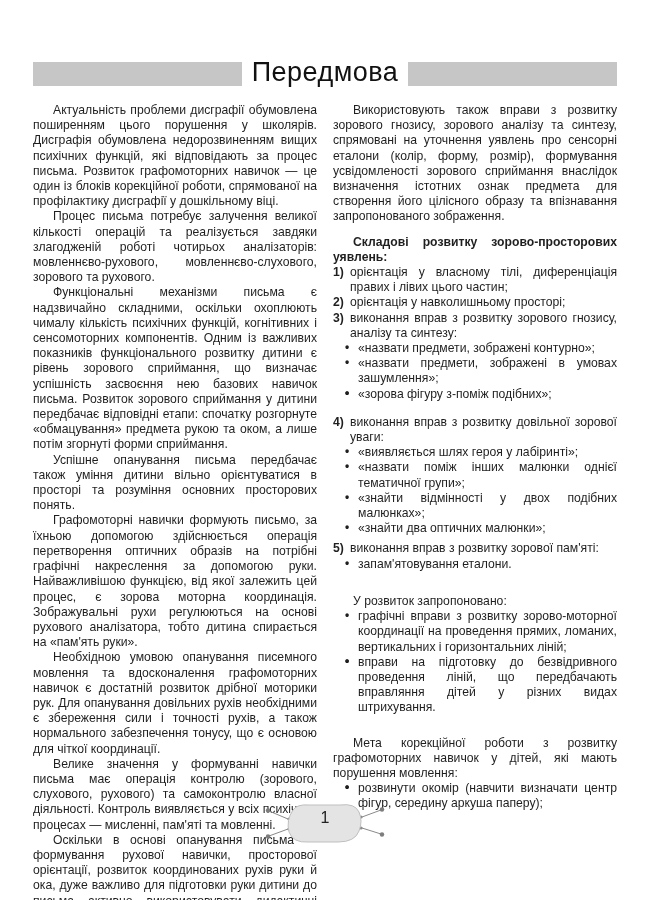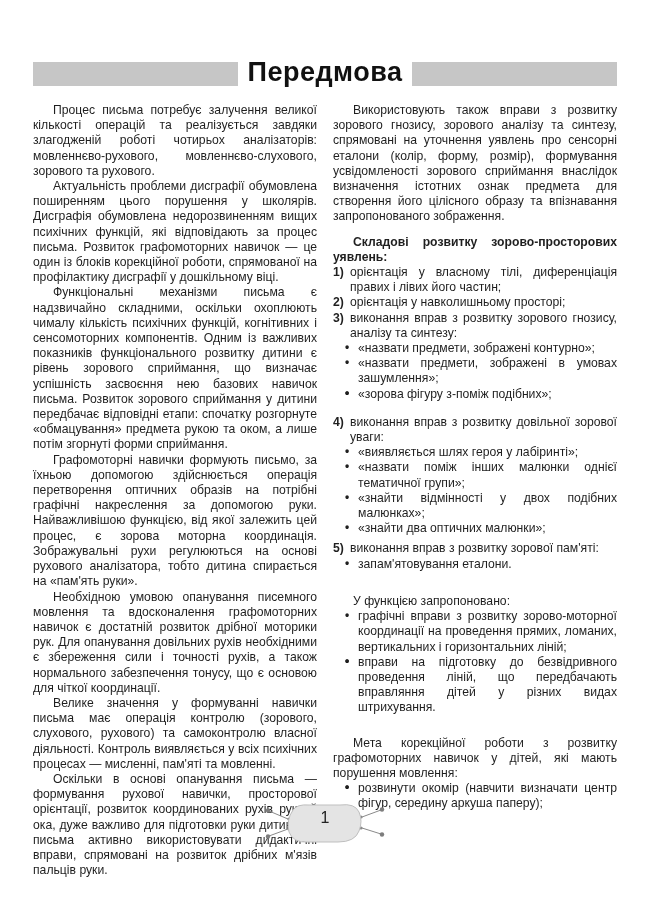--- a/index.html
+++ b/index.html
@@ -17,21 +17,21 @@
   .header {
     display:flex; align-items:center;
     margin:57px 33px 0 33px;
     height:34px;
   }
   .title-bar {
     flex:1; height:24px;
     background:#c6c6c6;
   }
   .page-title {
-    font-size:27px; font-weight:bold;
+    font-size:27px; font-weight:normal;
     color:#111111;
     padding:0 10px 4px 10px;
     white-space:nowrap;
     letter-spacing:0.5px;
   }
   
   .columns {
     display:flex;
     margin:12px 33px 0 33px;
     gap:16px;
@@ -94,36 +94,37 @@
 
   <div class="header">
     <div class="title-bar"></div>
     <div class="page-title">Передмова</div>
     <div class="title-bar"></div>
   </div>
 
   <div class="columns">
 
     <div class="col">
+      <p class="para">Актуальність проблеми дисграфії обумовлена поширенням цього порушення у школярів. Дисграфія обумовлена недорозвиненням вищих психічних функцій, які відповідають за процес письма. Розвиток графомоторних навичок — це один із блоків корекційної роботи, спрямованої на профілактику дисграфії у дошкільному віці.</p>
       <p class="para">Процес письма потребує залучення великої кількості операцій та реалізується завдяки злагодженій роботі чотирьох аналізаторів: мовленнєво-рухового, мовленнєво-слухового, зорового та рухового.</p>
-      <p class="para">Актуальність проблеми дисграфії обумовлена поширенням цього порушення у школярів. Дисграфія обумовлена недорозвиненням вищих психічних функцій, які відповідають за процес письма. Розвиток графомоторних навичок — це один із блоків корекційної роботи, спрямованої на профілактику дисграфії у дошкільному віці.</p>
       <p class="para">Функціональні механізми письма є надзвичайно складними, оскільки охоплюють чималу кількість психічних функцій, когнітивних і сенсомоторних компонентів. Одним із важливих показників функціонального розвитку дитини є рівень зорового сприймання, що визначає успішність засвоєння нею базових навичок письма. Розвиток зорового сприймання у дитини передбачає відповідні етапи: спочатку розгорнуте «обмацування» предмета рукою та оком, а лише потім згорнуті форми сприймання.</p>
+      <p class="para">Успішне опанування письма передбачає також уміння дитини вільно орієнтуватися в просторі та розуміння основних просторових понять.</p>
       <p class="para">Графомоторні навички формують письмо, за їхньою допомогою здійснюється операція перетворення оптичних образів на потрібні графічні накреслення за допомогою руки. Найважливішою функцією, від якої залежить цей процес, є зорова моторна координація. Зображувальні рухи регулюються на основі рухового аналізатора, тобто дитина спирається на «пам'ять руки».</p>
       <p class="para">Необхідною умовою опанування писемного мовлення та вдосконалення графомоторних навичок є достатній розвиток дрібної моторики рук. Для опанування довільних рухів необхідними є збереження сили і точності рухів, а також нормального забезпечення тонусу, що є основою для чіткої координації.</p>
       <p class="para">Велике значення у формуванні навички письма має операція контролю (зорового, слухового, рухового) та самоконтролю власної діяльності. Контроль виявляється у всіх психічних процесах — мисленні, пам'яті та мовленні.</p>
       <p class="para">Оскільки в основі опанування письма — формування рухової навички, просторової орієнтації, розвиток координованих рухів руки й ока, дуже важливо для підготовки руки дитини до письма активно використовувати дидактичні вправи, спрямовані на розвиток дрібних м'язів пальців руки.</p>
     </div>
 
     <div class="col">
       <p class="para">Використовують також вправи з розвитку зорового гнозису, зорового аналізу та синтезу, спрямовані на уточнення уявлень про сенсорні еталони (колір, форму, розмір), формування усвідомленості зорового сприймання внаслідок визначення істотних ознак предмета для створення його цілісного образу та впізнавання запропонованого зображення.</p>
 
       <p class="para stretch after-para">Складові розвитку зорово-просторових уявлень:</p>
 
       <div class="num-item">
-        <span class="num-label">1)</span><span>орієнтація у власному тілі, диференціація правих і лівих його частин;</span>
+        <span class="num-label">1)</span><span>орієнтація у власному тілі, диференціація правих і лівих цього частин;</span>
       </div>
 
       <div class="num-item">
         <span class="num-label">2)</span><span>орієнтація у навколишньому просторі;</span>
       </div>
 
       <div class="num-item">
         <span class="num-label">3)</span><span>виконання вправ з розвитку зорового гнозису, аналізу та синтезу:</span>
       </div>
       <div class="bullet-item">
@@ -155,21 +156,21 @@
         <span class="bullet-dot">•</span><span>«знайти два оптичних малюнки»;</span>
       </div>
 
       <div class="num-item gap-xs">
         <span class="num-label">5)</span><span>виконання вправ з розвитку зорової пам'яті:</span>
       </div>
       <div class="bullet-item">
         <span class="bullet-dot">•</span><span>запам'ятовування еталони.</span>
       </div>
 
-      <p class="para gap-lg">У функцією запропоновано:</p>
+      <p class="para gap-lg">У розвиток запропоновано:</p>
       <div class="bullet-item">
         <span class="bullet-dot">•</span><span>графічні вправи з розвитку зорово-моторної координації на проведення прямих, ломаних, вертикальних і горизонтальних ліній;</span>
       </div>
       <div class="bullet-item">
         <span class="bullet-dot">•</span>
       </div>
       <div class="bullet-item">
         <span class="bullet-dot">•</span><span>вправи на підготовку до безвідривного проведення ліній, що передбачають вправляння дітей у різних видах штрихування.</span>
       </div>
 

